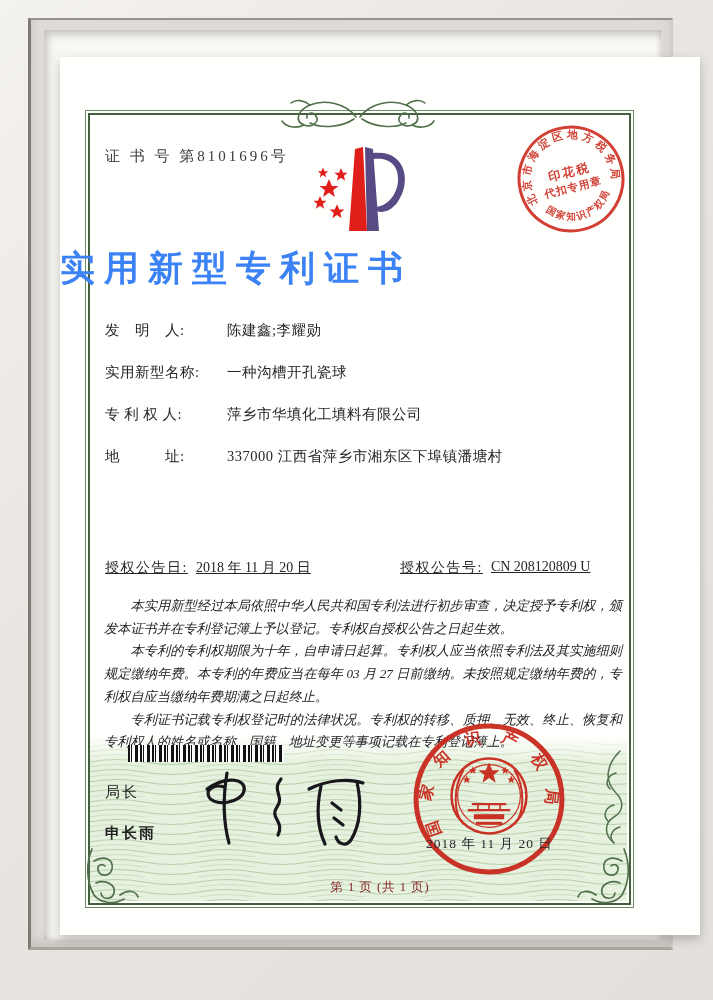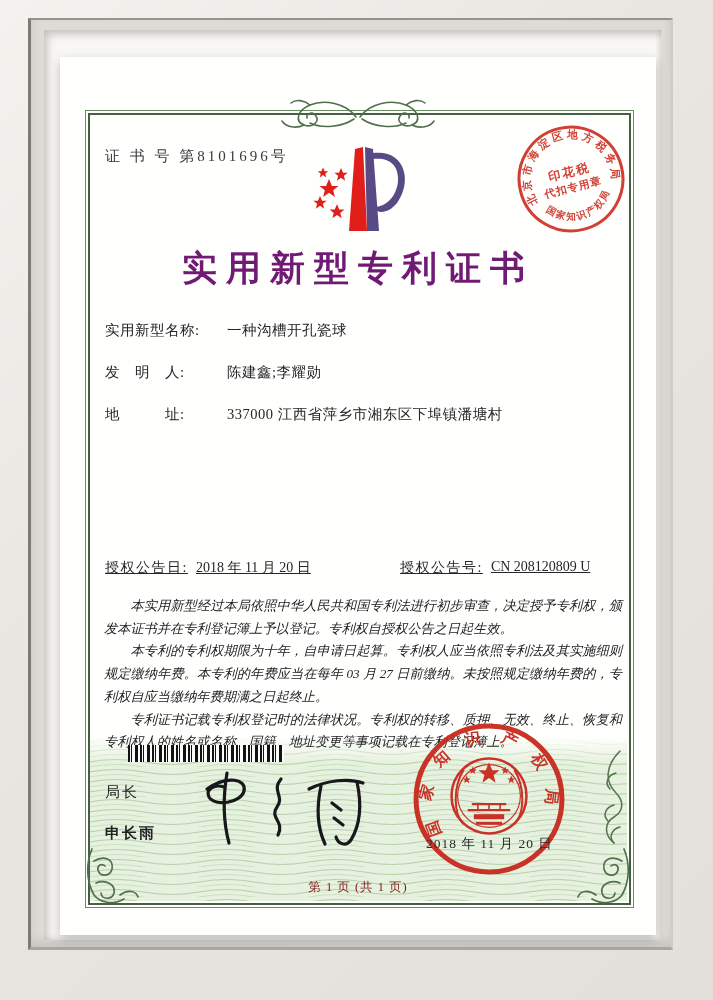--- a/index.html
+++ b/index.html
@@ -19,40 +19,41 @@
   .frame-mat{
     position:absolute;left:44px;top:30px;right:52px;bottom:60px;
     background:#f8f7f3;
     box-shadow:inset 3px 4px 8px rgba(0,0,0,.22), inset -2px -2px 5px rgba(0,0,0,.08);
   }
   
   .paper{
     position:absolute;left:60px;top:57px;width:596px;height:878px;
     background:#fffffd;
     box-shadow:0 4px 10px rgba(0,0,0,.22);
+    padding-left:44px;
   }
   
   .green-zone{position:absolute;left:29px;top:680px;width:538px;height:164px;overflow:hidden;}
   .green-zone .fade{position:absolute;left:0;top:0;width:100%;height:26px;
     background:linear-gradient(#fffffd,rgba(255,255,253,0));}
   
   .border-rect{
     position:absolute;left:28px;top:56px;width:539px;height:788px;
     border:2px solid #44603f;
     box-shadow:0 0 0 2px #fffffd, 0 0 0 3px #6c8a66;
   }
   
   .orn{position:absolute;pointer-events:none;}
   
   .cert-no{position:absolute;left:45px;top:90px;font-size:15px;letter-spacing:3px;color:#3a3a3e;}
   .logo{position:absolute;left:253px;top:88px;width:100px;height:92px;}
   .seal-top{position:absolute;left:455px;top:66px;width:112px;height:112px;opacity:.93;}
   .title{
-    position:absolute;left:0;top:188px;width:100%;text-align:center;
-    font-size:35px;font-weight:bold;letter-spacing:9px;color:#701a75;
+    position:absolute;left:0;top:188px;width:100%;text-align:left;
+    font-size:35px;font-weight:bold;letter-spacing:9px;color:#3b82f6;
   }
   .fields{position:absolute;left:45px;top:262px;width:520px;}
   .field-row{display:flex;margin-bottom:19px;font-size:14.5px;color:#26262a;line-height:23px;}
   .field-label{flex:0 0 122px;letter-spacing:.5px;}
   .field-value{flex:1;letter-spacing:.5px;}
   .grant-row{position:absolute;left:45px;top:502px;width:520px;display:flex;font-size:14px;color:#26262a;text-decoration:underline;}
   .grant-left{flex:0 0 295px;display:flex;}
   .grant-right{flex:1;display:flex;}
   .grant-label{letter-spacing:1.5px;margin-right:8px;}
   .body-text{
@@ -182,26 +183,30 @@
         <text x="55" y="52" text-anchor="middle" font-size="12" font-weight="bold" letter-spacing="2">印花税</text>
         <text x="55" y="67" text-anchor="middle" font-size="10.5" font-weight="bold" letter-spacing="1">代扣专用章</text>
       </g>
     </svg>
   </div>
 
   <div class="title">实用新型专利证书</div>
 
   <div class="fields">
     <div class="field-row">
+      <span class="field-label">发　明　人:</span>
+      <span class="field-value">陈建鑫;李耀勋</span>
+    </div>
+    <div class="field-row">
       <span class="field-label">实用新型名称:</span>
       <span class="field-value">一种沟槽开孔瓷球</span>
     </div>
     <div class="field-row">
-      <span class="field-label">发　明　人:</span>
-      <span class="field-value">陈建鑫;李耀勋</span>
+      <span class="field-label">专 利 权 人:</span>
+      <span class="field-value">萍乡市华填化工填料有限公司</span>
     </div>
     <div class="field-row">
       <span class="field-label">地　　　址:</span>
       <span class="field-value">337000 江西省萍乡市湘东区下埠镇潘塘村</span>
     </div>
   </div>
 
   <div class="grant-row">
     <div class="grant-left">
       <span class="grant-label">授权公告日:</span>

